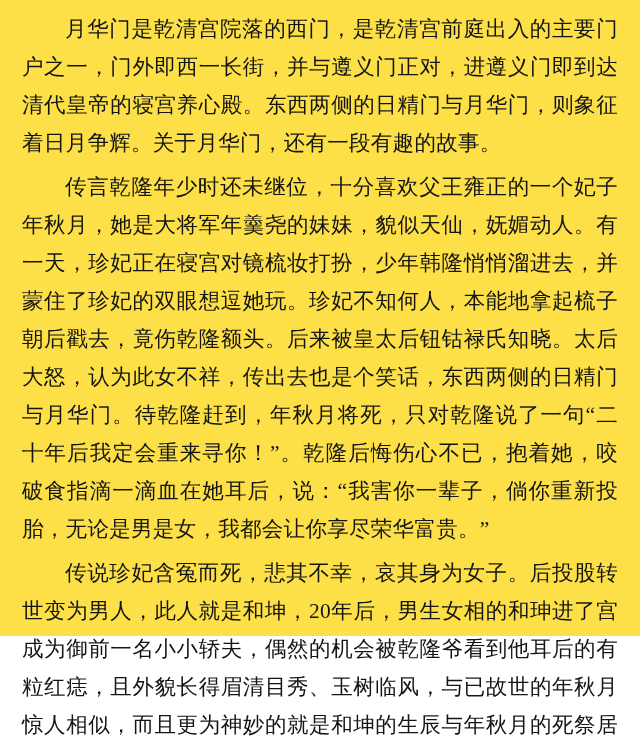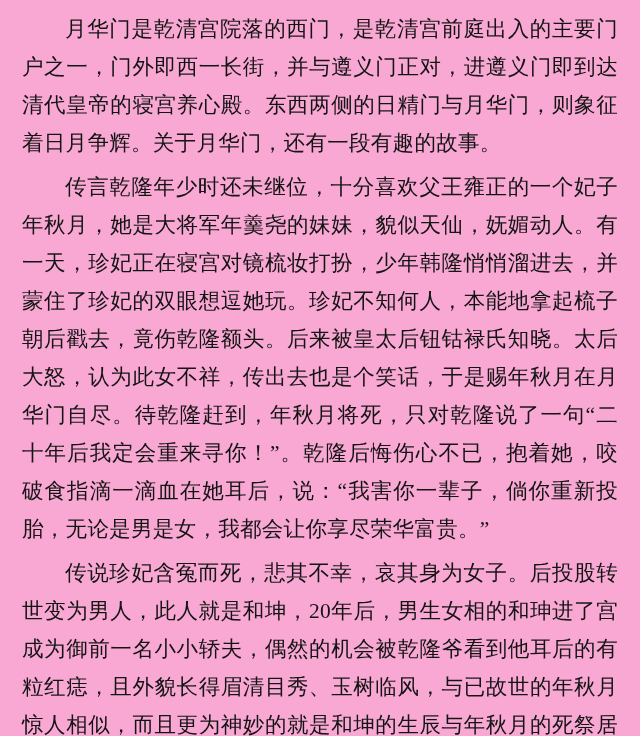--- a/index.html
+++ b/index.html
@@ -10,35 +10,35 @@
     width: 640px;
     height: 736px;
     background: #ffffff;
     font-family: "Liberation Serif", "DejaVu Serif", serif;
     color: #1a1a1a;
     overflow: hidden;
   }
   .page {
     box-sizing: border-box;
     width: 640px;
-    height: 736px;
+    height: 636px;
     padding: 10px 22px 0 22px;
-    background: #f9a8d4;
+    background: #fde047;
   }
   .para {
     font-size: 21.5px;
     line-height: 38px;
     text-align: justify;
     text-justify: inter-ideograph;
     text-indent: 2em;
     margin: 0 0 6px 0;
     letter-spacing: 0.3px;
     color: #141414;
   }
 </style>
 </head>
 <body>
 
 <div class="page">
   <p class="para">月华门是乾清宫院落的西门，是乾清宫前庭出入的主要门户之一，门外即西一长街，并与遵义门正对，进遵义门即到达清代皇帝的寝宫养心殿。东西两侧的日精门与月华门，则象征着日月争辉。关于月华门，还有一段有趣的故事。</p>
-  <p class="para">传言乾隆年少时还未继位，十分喜欢父王雍正的一个妃子年秋月，她是大将军年羹尧的妹妹，貌似天仙，妩媚动人。有一天，珍妃正在寝宫对镜梳妆打扮，少年韩隆悄悄溜进去，并蒙住了珍妃的双眼想逗她玩。珍妃不知何人，本能地拿起梳子朝后戳去，竟伤乾隆额头。后来被皇太后钮钴禄氏知晓。太后大怒，认为此女不祥，传出去也是个笑话，于是赐年秋月在月华门自尽。待乾隆赶到，年秋月将死，只对乾隆说了一句“二十年后我定会重来寻你！”。乾隆后悔伤心不已，抱着她，咬破食指滴一滴血在她耳后，说：“我害你一辈子，倘你重新投胎，无论是男是女，我都会让你享尽荣华富贵。”</p>
+  <p class="para">传言乾隆年少时还未继位，十分喜欢父王雍正的一个妃子年秋月，她是大将军年羹尧的妹妹，貌似天仙，妩媚动人。有一天，珍妃正在寝宫对镜梳妆打扮，少年韩隆悄悄溜进去，并蒙住了珍妃的双眼想逗她玩。珍妃不知何人，本能地拿起梳子朝后戳去，竟伤乾隆额头。后来被皇太后钮钴禄氏知晓。太后大怒，认为此女不祥，传出去也是个笑话，东西两侧的日精门与月华门。待乾隆赶到，年秋月将死，只对乾隆说了一句“二十年后我定会重来寻你！”。乾隆后悔伤心不已，抱着她，咬破食指滴一滴血在她耳后，说：“我害你一辈子，倘你重新投胎，无论是男是女，我都会让你享尽荣华富贵。”</p>
   <p class="para">传说珍妃含冤而死，悲其不幸，哀其身为女子。后投股转世变为男人，此人就是和坤，20年后，男生女相的和珅进了宫成为御前一名小小轿夫，偶然的机会被乾隆爷看到他耳后的有粒红痣，且外貌长得眉清目秀、玉树临风，与已故世的年秋月惊人相似，而且更为神妙的就是和坤的生辰与年秋月的死祭居然是同一天。</p>
 </div>
 
 </body></html>

